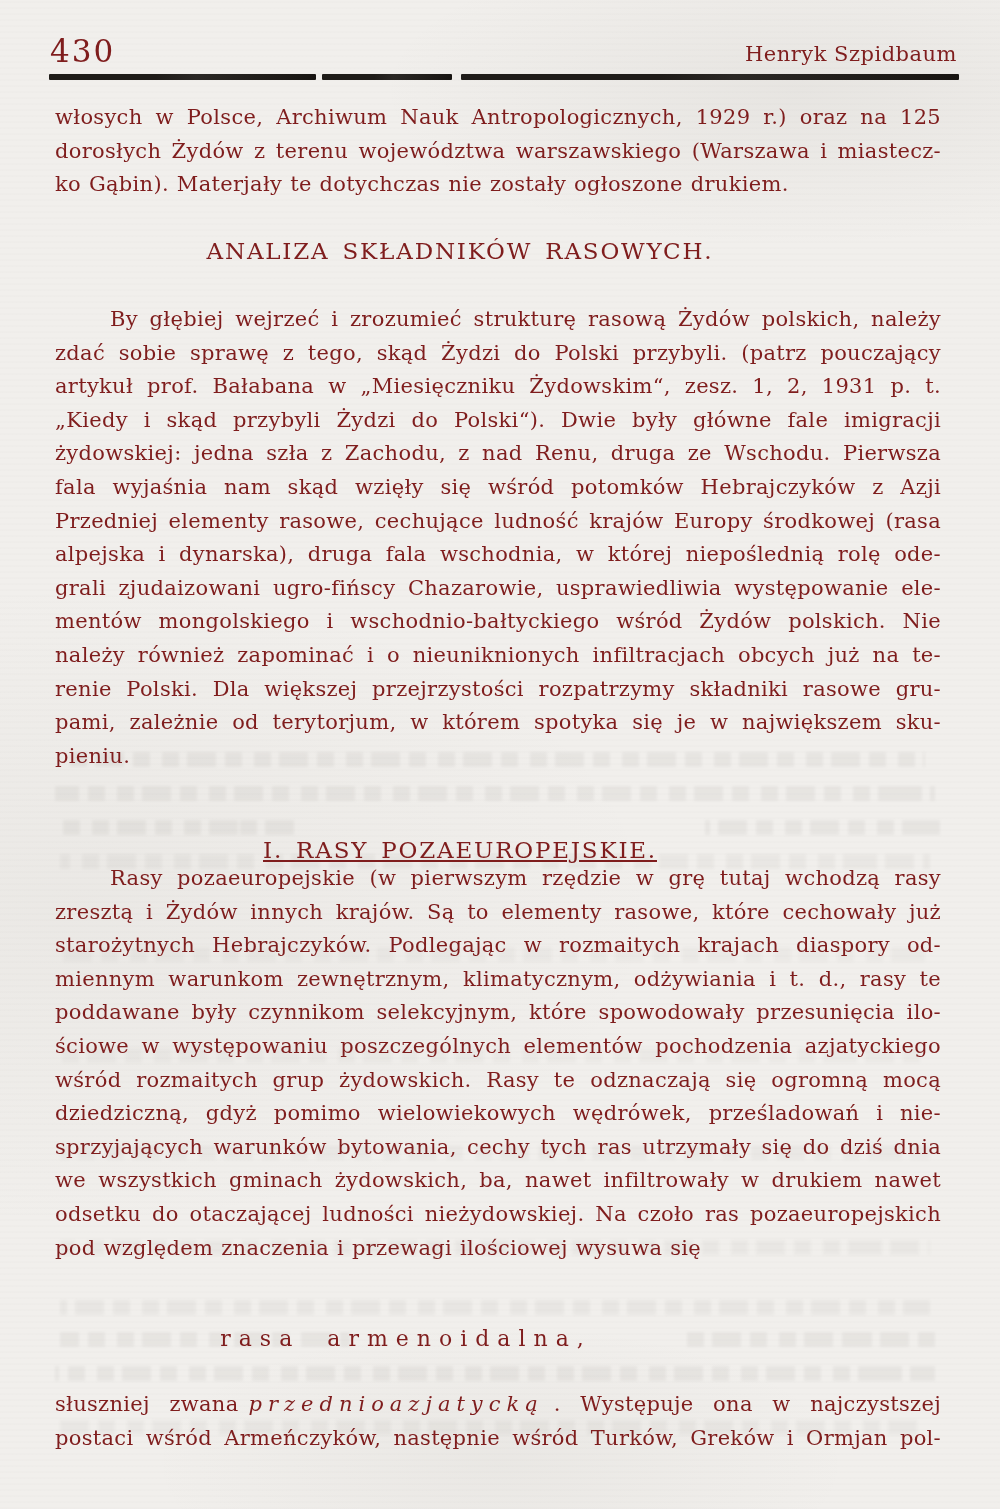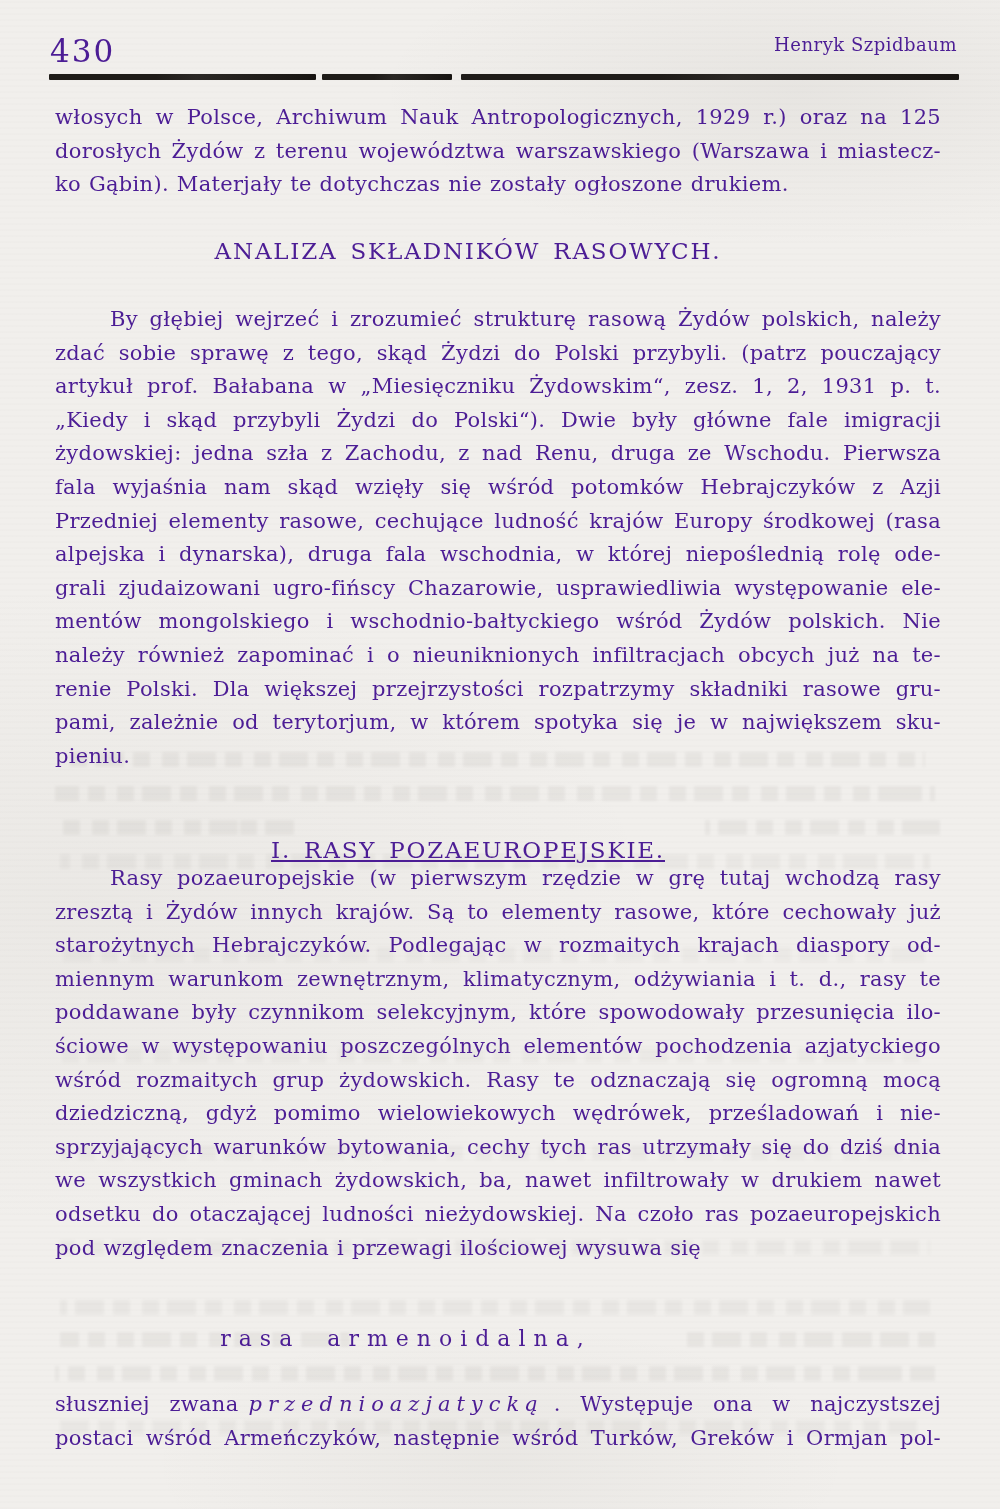--- a/index.html
+++ b/index.html
@@ -6,39 +6,39 @@
   body{
     width:1000px;height:1509px;
     background:#b0aeab;
     font-family:"DejaVu Serif","Liberation Serif",serif;
   }
   .page{
     position:relative;
     width:1000px;height:1509px;
     background:#f1efec;
     overflow:hidden;
-    color:#4c1d95;
+    color:#7f1d1d;
   }
   .paper-texture{
     position:absolute;inset:0;
     pointer-events:none;
     background-image:
       radial-gradient(ellipse 700px 260px at 80% 6%, rgba(115,110,100,0.08), transparent 60%),
       radial-gradient(ellipse 900px 500px at 8% 60%, rgba(115,110,100,0.05), transparent 65%),
       radial-gradient(ellipse 500px 200px at 50% 97%, rgba(115,110,100,0.06), transparent 70%),
       repeating-linear-gradient(0deg, rgba(60,55,50,0.012) 0 2px, transparent 2px 6px);
   }
   
   .page-number{
     position:absolute;left:50px;top:33px;
     font-size:31px;letter-spacing:2px;
   }
   .author-name{
-    position:absolute;right:43px;top:34px;
-    font-size:18px;letter-spacing:0.5px;
+    position:absolute;right:43px;top:42px;
+    font-size:21px;letter-spacing:0.5px;
   }
   .header-rule{
     position:absolute;top:74px;left:49px;
     width:910px;height:6px;
     display:flex;
   }
   .header-rule .seg{
     height:6px;
     background:linear-gradient(90deg,#1f1c19 0 40%,#2b2825 55%,#181512 100%);
     border-radius:1px;
@@ -57,21 +57,20 @@
   .indent .tline:first-child{text-indent:55px;}
   .p1{top:101px;}
   .p2{top:303px;}
   .p3{top:862px;}
   .p4{top:1388px;}
   .section-heading{
     position:absolute;left:0;width:920px;
     text-align:center;
     font-size:23px;letter-spacing:1.8px;
     word-spacing:4px;
-    padding-left:8px;
   }
   .h1{top:238px;}
   .h2{top:837px;text-decoration:underline;}
   .race-term{
     position:absolute;left:0;width:812px;top:1326px;
     text-align:center;
     font-size:22px;letter-spacing:8px;word-spacing:12px;
   }
   .spaced-word{letter-spacing:6px;margin:0 10px;font-style:italic;}
   

